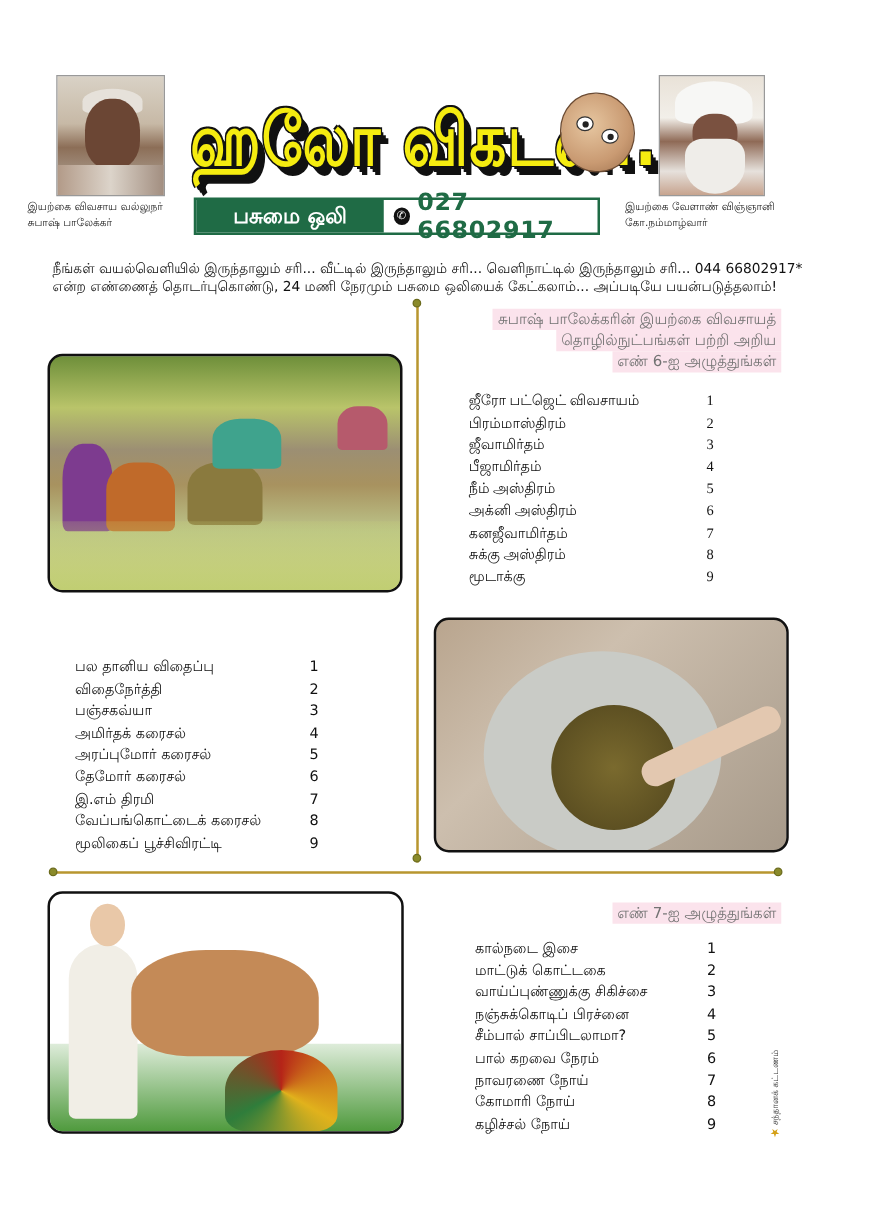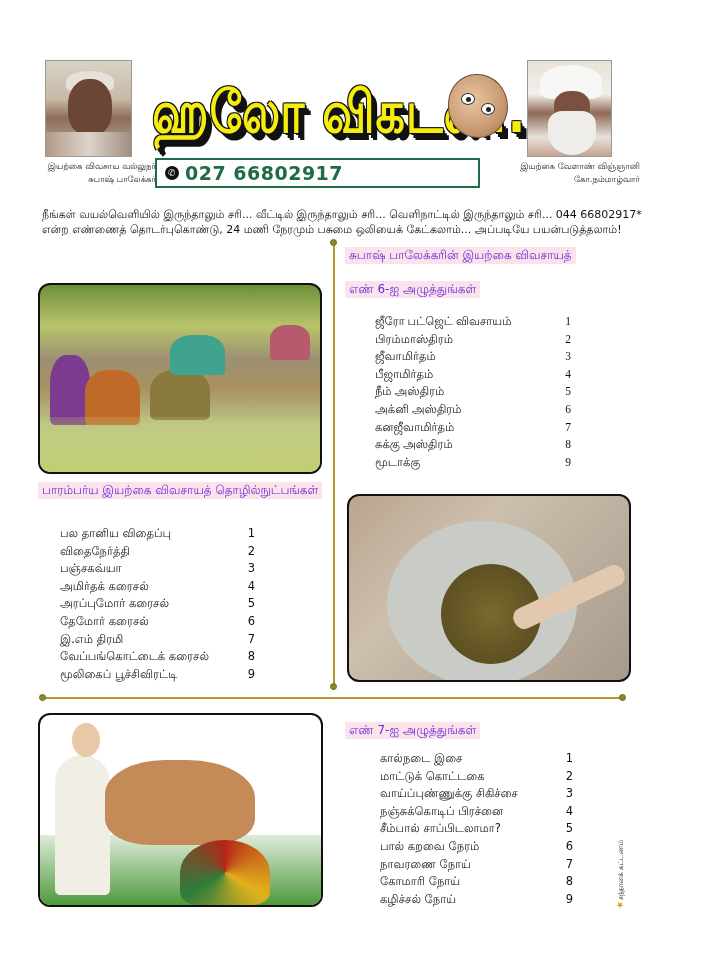--- a/index.html
+++ b/index.html
@@ -13,21 +13,21 @@
   .portrait-right { left: 527px; top: 60px; width: 85px; height: 97px;
     background: linear-gradient(180deg, #e9e2d8 0%, #f2efe9 35%, #8f6a56 55%, #e6e1dc 80%, #c7a48f 100%); }
   .portrait .face { position: absolute; border-radius: 45% 45% 40% 40%; }
   .portrait-left .face { left: 22px; top: 18px; width: 44px; height: 56px; background: #6b4634; }
   .portrait-left .hair { position: absolute; left: 20px; top: 10px; width: 48px; height: 20px; border-radius: 50% 50% 20% 20%; background: #e6e1da; }
   .portrait-left .shirt { position: absolute; left: 0; bottom: 0; width: 100%; height: 24px; background: linear-gradient(90deg,#b29a88,#dcd4ca,#a28e80); }
   .portrait-right .turban { position: absolute; left: 12px; top: 4px; width: 62px; height: 34px; border-radius: 50% 50% 20% 20%; background: #f7f7f5; }
   .portrait-right .face { left: 26px; top: 30px; width: 36px; height: 30px; background: #7a5140; }
   .portrait-right .beard { position: absolute; left: 20px; top: 50px; width: 48px; height: 44px; border-radius: 30% 30% 50% 50%; background: #efede9; }
 
-  .caption { position: absolute; font-size: 8.5px; line-height: 13px; text-align: right; color: #222; }
+  .caption { position: absolute; font-size: 8.5px; line-height: 13px; text-align: left; color: #222; }
 
   
   .logo { position: absolute; left: 152px; top: 70px; width: 320px; height: 80px; }
   .logo-text { position: absolute; left: 0; top: 8px; font-family: "DejaVu Sans", sans-serif; font-weight: bold;
     font-size: 46px; letter-spacing: 1px; color: #f5ec10;
     text-shadow: 2px 2px 0 #111, 4px 4px 0 #111, 6px 6px 0 #111, -1px -1px 0 #111, 1px -1px 0 #111, -1px 1px 0 #111; white-space: nowrap; transform: scaleY(1.25); transform-origin: top left; }
   .logo-face { position: absolute; left: 448px; top: 74px; width: 60px; height: 64px; border-radius: 48% 52% 50% 50%;
     background: radial-gradient(circle at 40% 40%, #e6c6a0 0%, #c99a72 60%, #9c6f4c 100%); border: 1px solid #6a4a32; }
   .logo-face .eye { position: absolute; width: 14px; height: 12px; background: #fff; border-radius: 50%; border: 1px solid #333; }
   .logo-face .eye::after { content: ""; position: absolute; left: 4px; top: 3px; width: 5px; height: 5px; border-radius: 50%; background: #222; }
@@ -35,21 +35,21 @@
   
   .phonebar { position: absolute; left: 155px; top: 158px; width: 325px; height: 30px; border: 2px solid #1f6b45; display: flex; background: #fff; }
   .phonebar .label { background: #1f6b45; color: #fff; font-weight: bold; font-size: 17px; width: 150px; display: flex; align-items: center; justify-content: center; }
   .phonebar .num { flex: 1; display: flex; align-items: center; padding-left: 8px; color: #1f6b45; font-weight: bold; font-size: 19px; letter-spacing: 0.5px; }
   .phone-icon { width: 14px; height: 14px; border-radius: 50%; background: #111; color: #fff; font-size: 9px; display: inline-flex; align-items: center; justify-content: center; margin-right: 6px; }
 
   
   .intro { position: absolute; left: 42px; top: 207px; width: 630px; font-size: 11px; line-height: 15px; color: #111; }
 
   
-  .sect-head { position: absolute; text-align: left; color: #6d28d9; font-size: 12px; line-height: 17px; }
+  .sect-head { position: absolute; text-align: right; color: #737373; font-size: 12px; line-height: 17px; }
   .sect-head span.line { display: inline-block; background: #fbe3ec; padding: 0 4px; }
 
   
   .list { position: absolute; font-size: 11.5px; line-height: 17.6px; color: #111; }
   .list .row { display: flex; justify-content: space-between; }
   .list .num { width: 14px; text-align: right; }
 
   
   .photo { position: absolute; border: 2px solid #111; border-radius: 12px; overflow: hidden; }
   .photo-paddy { left: 38px; top: 283px; width: 284px; height: 191px;
@@ -84,20 +84,21 @@
 
 <div class="logo">
   <div class="logo-text">ஹலோ விகடன்...</div>
 </div>
 <div class="logo-face">
   <div class="eye" style="left:12px; top:18px;"></div>
   <div class="eye" style="left:32px; top:28px;"></div>
 </div>
 
 <div class="phonebar">
+  <div class="label">பசுமை ஒலி</div>
   <div class="num">
     <span class="phone-icon">✆</span>
     <span>027 66802917</span>
   </div>
 </div>
 
 <div class="portrait portrait-right">
   <div class="turban"></div>
   <div class="face"></div>
   <div class="beard"></div>
@@ -111,21 +112,21 @@
 
 <div class="vline"></div>
 <div class="vdot" style="left:330px; top:239px;"></div>
 <div class="vdot" style="left:330px; top:683px;"></div>
 <div class="hline"></div>
 <div class="vdot" style="left:39px; top:694px;"></div>
 <div class="vdot" style="left:619px; top:694px;"></div>
 
 <div class="sect-head" style="left:345px; top:247px; width:280px;">
   <span class="line">சுபாஷ் பாலேக்கரின் இயற்கை விவசாயத்</span><br>
-  <br>
+  <span class="line">தொழில்நுட்பங்கள் பற்றி அறிய</span><br>
   <span class="line">எண் 6-ஐ அழுத்துங்கள்</span>
 </div>
 <div class="list" style="left:375px; top:313px; width:196px;font-family:Liberation Serif, serif;">
   <div class="row">
       <span>ஜீரோ பட்ஜெட் விவசாயம்</span>
       <span class="num">1</span>
     </div>
   <div class="row">
       <span>பிரம்மாஸ்திரம்</span>
       <span class="num">2</span>
@@ -163,21 +164,21 @@
 <div class="photo photo-paddy">
   <div class="fig" style="left:10px; top:70px; width:40px; height:70px; background:#7d3b8f; border-radius:40% 40% 10% 10%;"></div>
   <div class="fig" style="left:45px; top:85px; width:55px; height:55px; background:#c06a2a; border-radius:40% 40% 10% 10%;"></div>
   <div class="fig" style="left:110px; top:85px; width:60px; height:50px; background:#8a7a3e; border-radius:40% 40% 10% 10%;"></div>
   <div class="fig" style="left:130px; top:50px; width:55px; height:40px; background:#3fa38d; border-radius:40% 40% 10% 10%;"></div>
   <div class="fig" style="left:230px; top:40px; width:40px; height:35px; background:#b65a6c; border-radius:40% 40% 10% 10%;"></div>
   <div class="fig" style="left:0; bottom:0; width:100%; height:55px; background:linear-gradient(180deg, rgba(200,210,120,0.2), rgba(190,205,110,0.9));"></div>
 </div>
 
 <div class="sect-head" style="left:38px; top:482px; width:290px;">
-  <span class="line">பாரம்பர்ய இயற்கை விவசாயத் தொழில்நுட்பங்கள்</span><br>
+  <br>
 </div>
 <div class="list" style="left:60px; top:525px; width:195px;">
   <div class="row">
       <span>பல தானிய விதைப்பு</span>
       <span class="num">1</span>
     </div>
   <div class="row">
       <span>விதைநேர்த்தி</span>
       <span class="num">2</span>
     </div>

